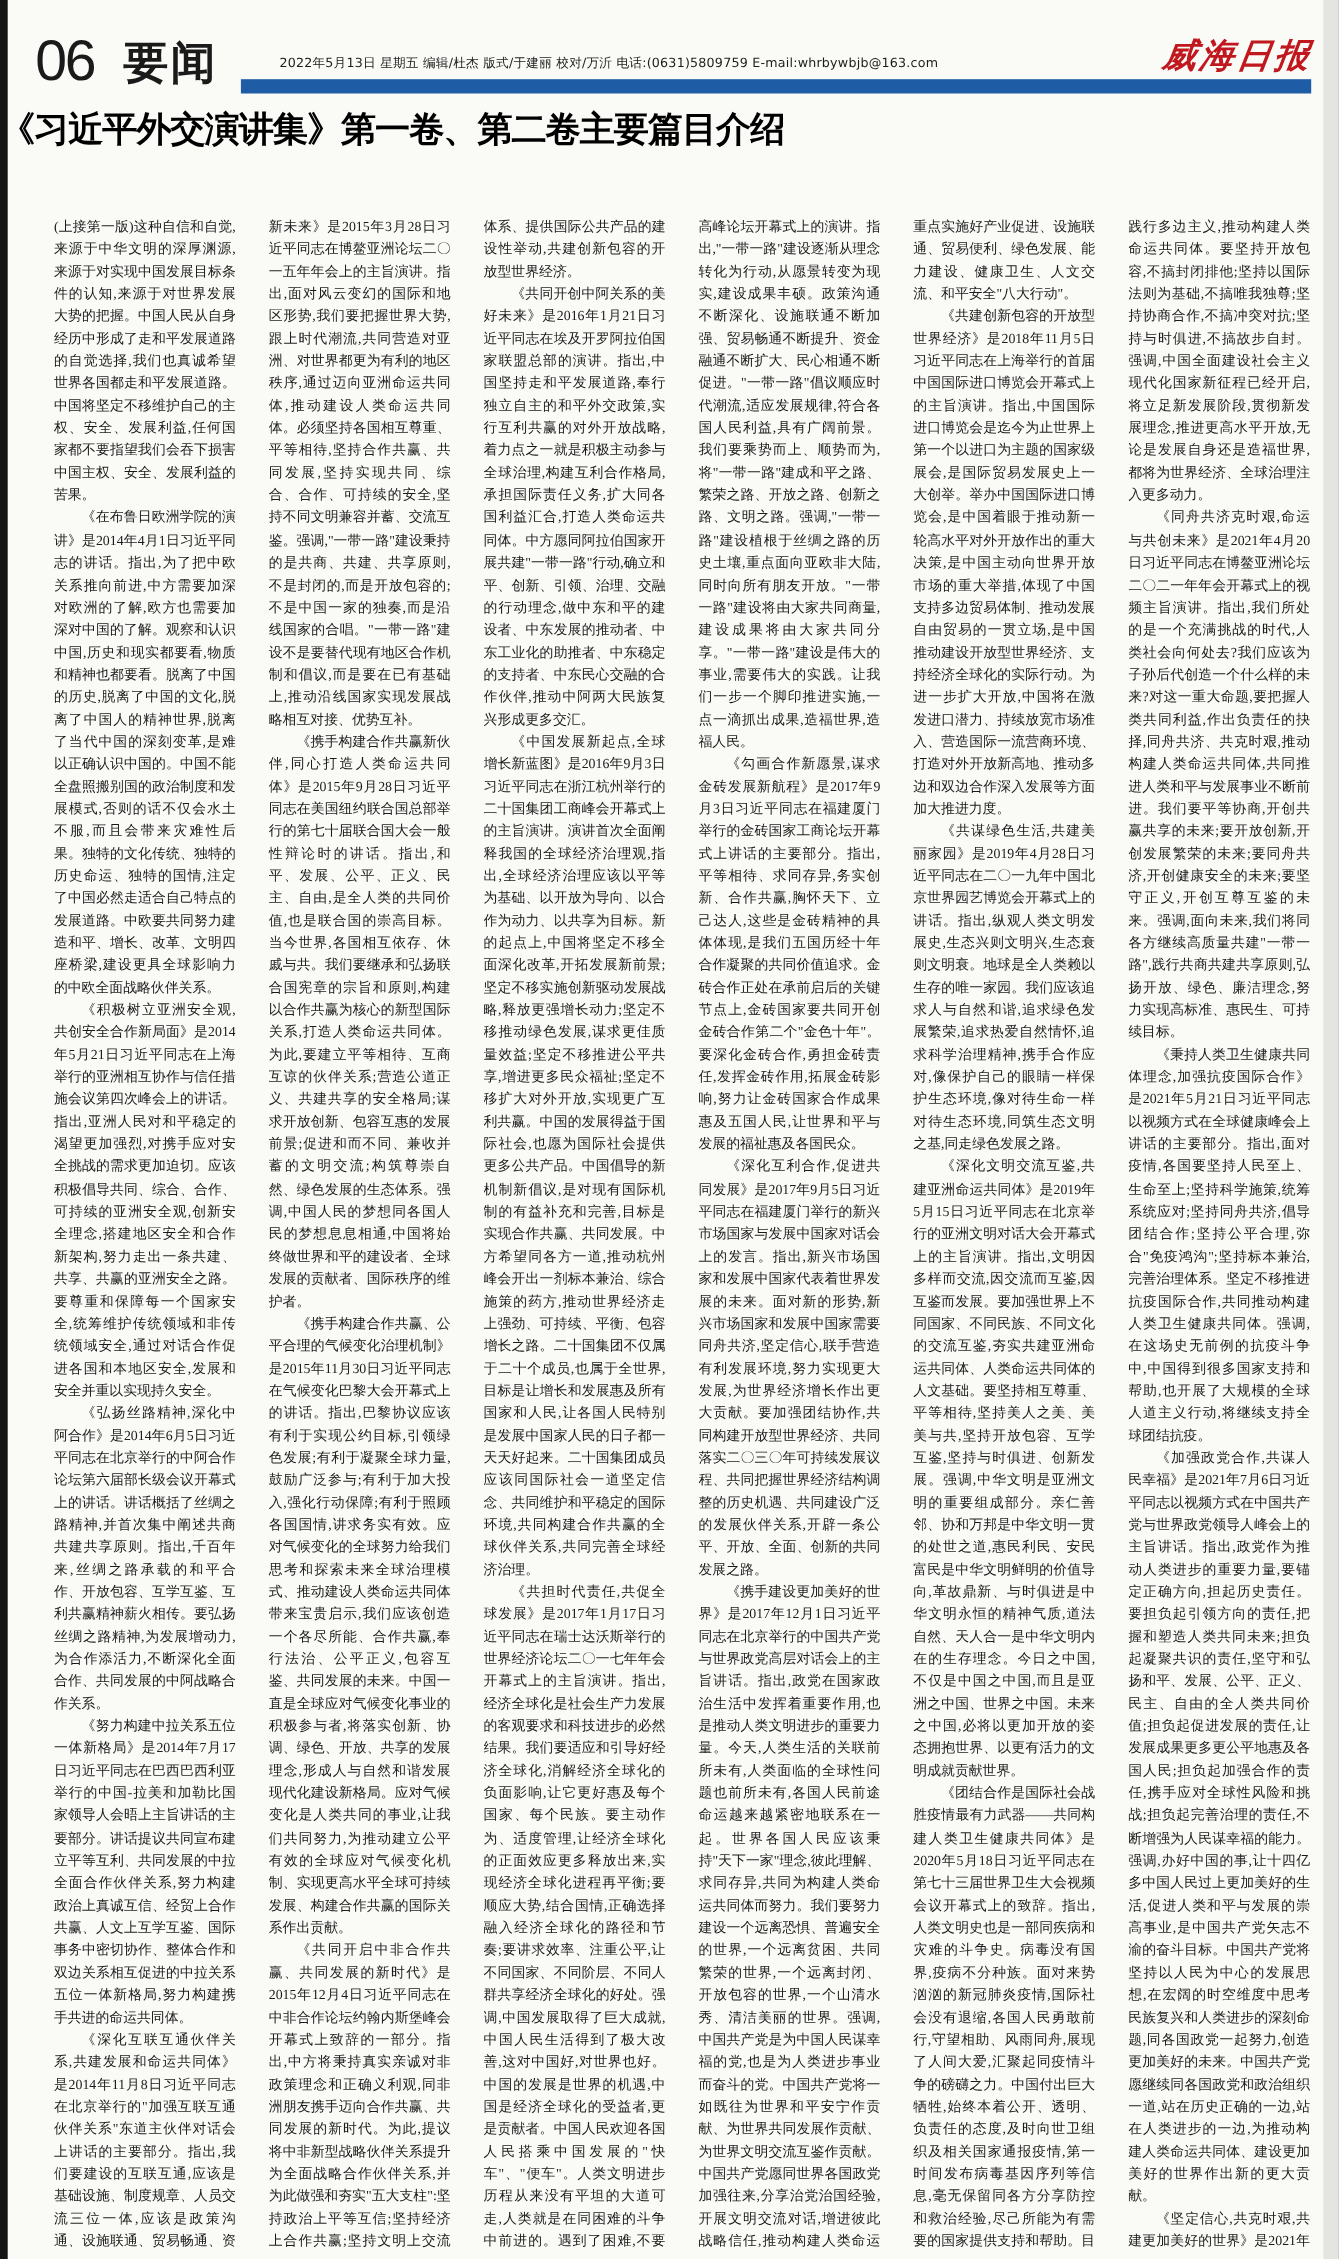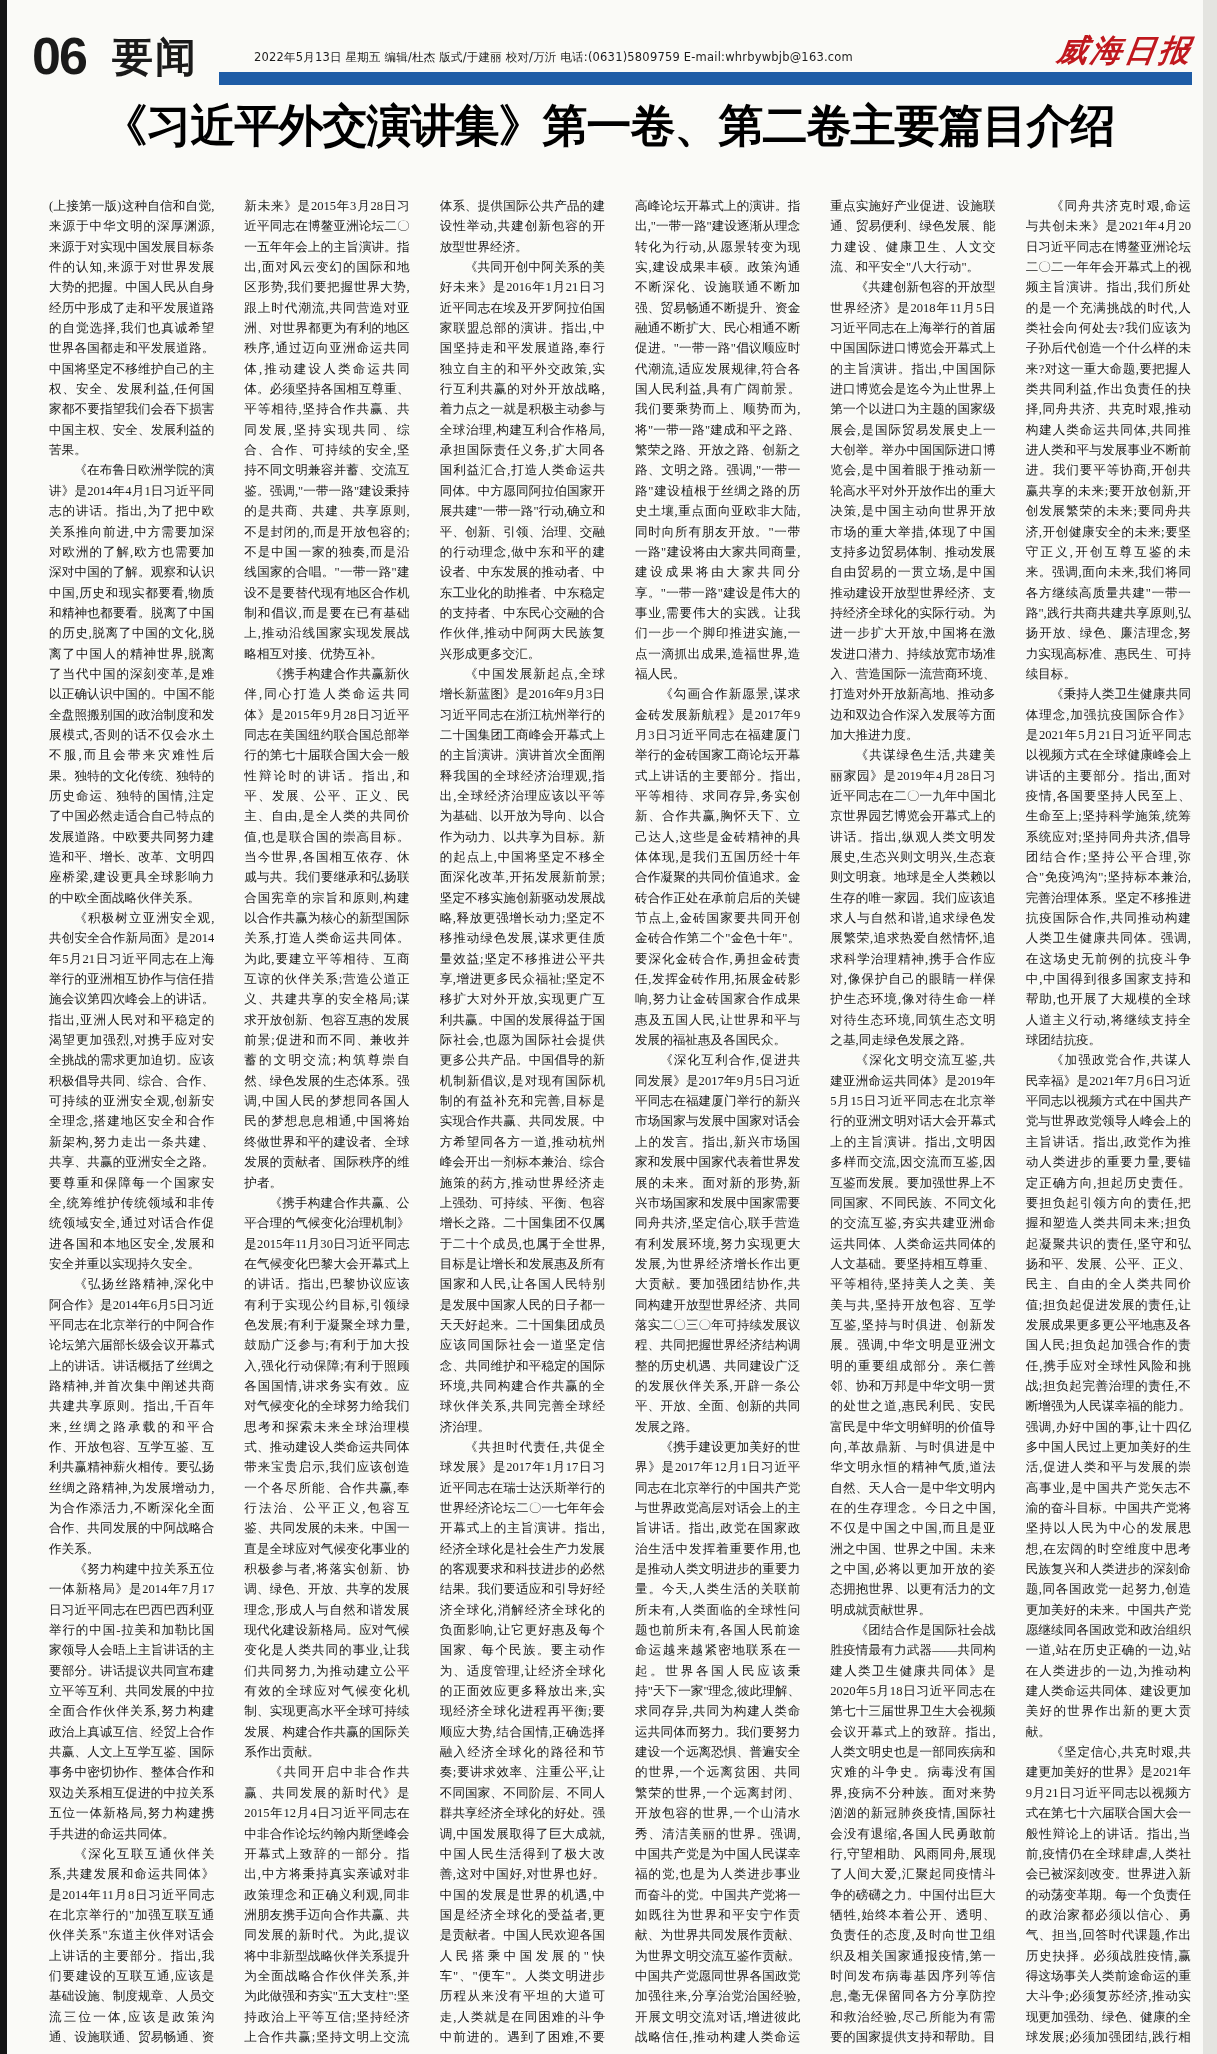--- a/index.html
+++ b/index.html
@@ -2,34 +2,34 @@
 <html style="--accent: #1e5ca6; --masthead: #c0181e;"><head>
 <meta charset="utf-8">
 <style>
   html,body{margin:0;padding:0;background:#888;}
   .page{position:relative;width:1217px;height:2054px;margin:0 auto;background:#fafaf7;
         font-family:"Liberation Serif","DejaVu Serif",serif;color:#1a1a1a;overflow:hidden;}
   .left-edge{position:absolute;left:0;top:0;width:7px;height:100%;background:#141414;}
   .right-edge{position:absolute;right:0;top:0;width:14px;height:100%;background:#e4e4e0;}
 
   
-  .pn{position:absolute;left:32px;top:26px;font-size:52px;font-weight:700;
+  .pn{position:absolute;left:32px;top:26px;font-size:52px;font-weight:400;
       font-family:"Liberation Sans","DejaVu Sans",sans-serif;letter-spacing:-2px;}
   .section{position:absolute;left:112px;top:30px;font-size:41px;font-weight:900;
       font-family:"DejaVu Sans","Liberation Sans",sans-serif;letter-spacing:2px;}
   .meta{position:absolute;left:222px;top:50px;font-size:11.5px;color:#1c1c1c;
       font-family:"DejaVu Sans","Liberation Sans",sans-serif;white-space:nowrap;letter-spacing:.2px;margin-left:32px;}
   .rule{position:absolute;left:219px;top:72px;width:973px;height:13px;background:var(--accent,#1e5ca6);}
   .masthead{position:absolute;right:24px;top:30px;font-size:31px;font-weight:900;
       color:var(--masthead,#c0181e);font-style:italic;letter-spacing:3px;
       transform:skewX(-8deg);font-family:"DejaVu Serif","Liberation Serif",serif;}
 
   
-  h1{position:absolute;left:0;top:96px;width:100%;margin:0;text-align:center;
-     font-size:45px;font-weight:900;letter-spacing:-1px;color:#000;
+  h1{position:absolute;left:0;top:96px;width:100%;margin:0;text-align:left;
+     font-size:32px;font-weight:900;letter-spacing:-1px;color:#000;
      font-family:"DejaVu Serif","Liberation Serif",serif;}
 
   
   main{position:absolute;left:28px;top:196px;width:1163px;height:1850px;
        display:flex;gap:9px;}
   .col{flex:1 1 0;overflow:hidden;font-size:12.6px;line-height:20.35px;
        text-align:justify;text-justify:inter-ideograph;margin-left:21px;}
   .col p{margin:0;text-indent:2em;}
   .col p.cont{text-indent:0;}
 </style>
@@ -82,19 +82,20 @@
         <p>《弘扬"上海精神",构建命运共同体》是2018年6月10日习近平同志在山东青岛举行的上海合作组织成员国元首理事会第十八次会议上的讲话。指出,上海合作组织始终保持旺盛生命力、强劲合作动力,根本原因在于它创造性地提出并始终践行"上海精神",主张互信、互利、平等、协商、尊重多样文明、谋求共同发展。我们要进一步弘扬"上海精神",提倡创新、协调、绿色、开放、共享的发展观,践行共同、综合、合作、可持续的安全观,秉持开放、融通、互利、共赢的合作观,树立平等、互鉴、对话、包容的文明观,坚持共商共建共享的全球治理观,齐心协力构建上海合作组织命运共同体。</p>
       </section>
     <section class="col">
         <p class="cont">重点实施好产业促进、设施联通、贸易便利、绿色发展、能力建设、健康卫生、人文交流、和平安全"八大行动"。</p>
         <p>《共建创新包容的开放型世界经济》是2018年11月5日习近平同志在上海举行的首届中国国际进口博览会开幕式上的主旨演讲。指出,中国国际进口博览会是迄今为止世界上第一个以进口为主题的国家级展会,是国际贸易发展史上一大创举。举办中国国际进口博览会,是中国着眼于推动新一轮高水平对外开放作出的重大决策,是中国主动向世界开放市场的重大举措,体现了中国支持多边贸易体制、推动发展自由贸易的一贯立场,是中国推动建设开放型世界经济、支持经济全球化的实际行动。为进一步扩大开放,中国将在激发进口潜力、持续放宽市场准入、营造国际一流营商环境、打造对外开放新高地、推动多边和双边合作深入发展等方面加大推进力度。</p>
         <p>《共谋绿色生活,共建美丽家园》是2019年4月28日习近平同志在二〇一九年中国北京世界园艺博览会开幕式上的讲话。指出,纵观人类文明发展史,生态兴则文明兴,生态衰则文明衰。地球是全人类赖以生存的唯一家园。我们应该追求人与自然和谐,追求绿色发展繁荣,追求热爱自然情怀,追求科学治理精神,携手合作应对,像保护自己的眼睛一样保护生态环境,像对待生命一样对待生态环境,同筑生态文明之基,同走绿色发展之路。</p>
         <p>《深化文明交流互鉴,共建亚洲命运共同体》是2019年5月15日习近平同志在北京举行的亚洲文明对话大会开幕式上的主旨演讲。指出,文明因多样而交流,因交流而互鉴,因互鉴而发展。要加强世界上不同国家、不同民族、不同文化的交流互鉴,夯实共建亚洲命运共同体、人类命运共同体的人文基础。要坚持相互尊重、平等相待,坚持美人之美、美美与共,坚持开放包容、互学互鉴,坚持与时俱进、创新发展。强调,中华文明是亚洲文明的重要组成部分。亲仁善邻、协和万邦是中华文明一贯的处世之道,惠民利民、安民富民是中华文明鲜明的价值导向,革故鼎新、与时俱进是中华文明永恒的精神气质,道法自然、天人合一是中华文明内在的生存理念。今日之中国,不仅是中国之中国,而且是亚洲之中国、世界之中国。未来之中国,必将以更加开放的姿态拥抱世界、以更有活力的文明成就贡献世界。</p>
         <p>《团结合作是国际社会战胜疫情最有力武器——共同构建人类卫生健康共同体》是2020年5月18日习近平同志在第七十三届世界卫生大会视频会议开幕式上的致辞。指出,人类文明史也是一部同疾病和灾难的斗争史。病毒没有国界,疫病不分种族。面对来势汹汹的新冠肺炎疫情,国际社会没有退缩,各国人民勇敢前行,守望相助、风雨同舟,展现了人间大爱,汇聚起同疫情斗争的磅礴之力。中国付出巨大牺牲,始终本着公开、透明、负责任的态度,及时向世卫组织及相关国家通报疫情,第一时间发布病毒基因序列等信息,毫无保留同各方分享防控和救治经验,尽己所能为有需要的国家提供支持和帮助。目前,疫情还在蔓延,防控仍需努力,要全力搞好疫情防控,发挥世卫组织领导作用,加强全球公共卫生治理,恢复经济社会发展,并宣布中国为推进全球抗疫合作的五大举措,呼吁共同佑护各国人民生命和健康,共同佑护人类共同的地球家园,共同构建人类卫生健康共同体。</p>
       </section>
     <section class="col">
+        <p class="cont">践行多边主义,推动构建人类命运共同体。要坚持开放包容,不搞封闭排他;坚持以国际法则为基础,不搞唯我独尊;坚持协商合作,不搞冲突对抗;坚持与时俱进,不搞故步自封。强调,中国全面建设社会主义现代化国家新征程已经开启,将立足新发展阶段,贯彻新发展理念,推进更高水平开放,无论是发展自身还是造福世界,都将为世界经济、全球治理注入更多动力。</p>
         <p>《同舟共济克时艰,命运与共创未来》是2021年4月20日习近平同志在博鳌亚洲论坛二〇二一年年会开幕式上的视频主旨演讲。指出,我们所处的是一个充满挑战的时代,人类社会向何处去?我们应该为子孙后代创造一个什么样的未来?对这一重大命题,要把握人类共同利益,作出负责任的抉择,同舟共济、共克时艰,推动构建人类命运共同体,共同推进人类和平与发展事业不断前进。我们要平等协商,开创共赢共享的未来;要开放创新,开创发展繁荣的未来;要同舟共济,开创健康安全的未来;要坚守正义,开创互尊互鉴的未来。强调,面向未来,我们将同各方继续高质量共建"一带一路",践行共商共建共享原则,弘扬开放、绿色、廉洁理念,努力实现高标准、惠民生、可持续目标。</p>
         <p>《秉持人类卫生健康共同体理念,加强抗疫国际合作》是2021年5月21日习近平同志以视频方式在全球健康峰会上讲话的主要部分。指出,面对疫情,各国要坚持人民至上、生命至上;坚持科学施策,统筹系统应对;坚持同舟共济,倡导团结合作;坚持公平合理,弥合"免疫鸿沟";坚持标本兼治,完善治理体系。坚定不移推进抗疫国际合作,共同推动构建人类卫生健康共同体。强调,在这场史无前例的抗疫斗争中,中国得到很多国家支持和帮助,也开展了大规模的全球人道主义行动,将继续支持全球团结抗疫。</p>
         <p>《加强政党合作,共谋人民幸福》是2021年7月6日习近平同志以视频方式在中国共产党与世界政党领导人峰会上的主旨讲话。指出,政党作为推动人类进步的重要力量,要锚定正确方向,担起历史责任。要担负起引领方向的责任,把握和塑造人类共同未来;担负起凝聚共识的责任,坚守和弘扬和平、发展、公平、正义、民主、自由的全人类共同价值;担负起促进发展的责任,让发展成果更多更公平地惠及各国人民;担负起加强合作的责任,携手应对全球性风险和挑战;担负起完善治理的责任,不断增强为人民谋幸福的能力。强调,办好中国的事,让十四亿多中国人民过上更加美好的生活,促进人类和平与发展的崇高事业,是中国共产党矢志不渝的奋斗目标。中国共产党将坚持以人民为中心的发展思想,在宏阔的时空维度中思考民族复兴和人类进步的深刻命题,同各国政党一起努力,创造更加美好的未来。中国共产党愿继续同各国政党和政治组织一道,站在历史正确的一边,站在人类进步的一边,为推动构建人类命运共同体、建设更加美好的世界作出新的更大贡献。</p>
         <p>《坚定信心,共克时艰,共建更加美好的世界》是2021年9月21日习近平同志以视频方式在第七十六届联合国大会一般性辩论上的讲话。指出,当前,疫情仍在全球肆虐,人类社会已被深刻改变。世界进入新的动荡变革期。每一个负责任的政治家都必须以信心、勇气、担当,回答时代课题,作出历史抉择。必须战胜疫情,赢得这场事关人类前途命运的重大斗争;必须复苏经济,推动实现更加强劲、绿色、健康的全球发展;必须加强团结,践行相互尊重、合作共赢的国际关系理念;必须完善全球治理,</p>
       </section>
   </main>
 </div>
 
 </body></html>

